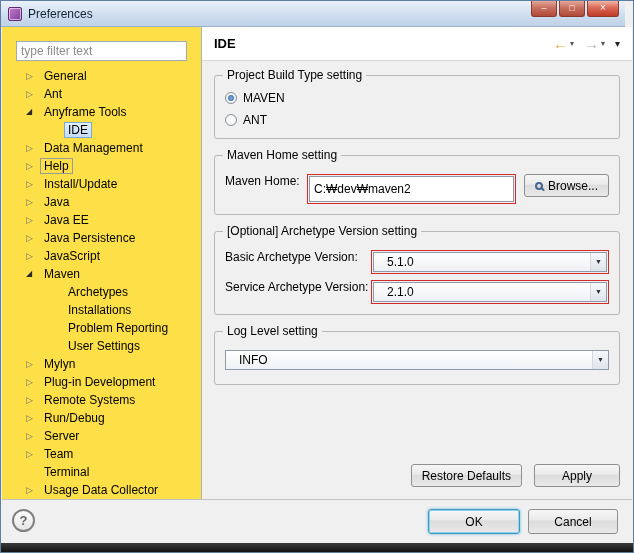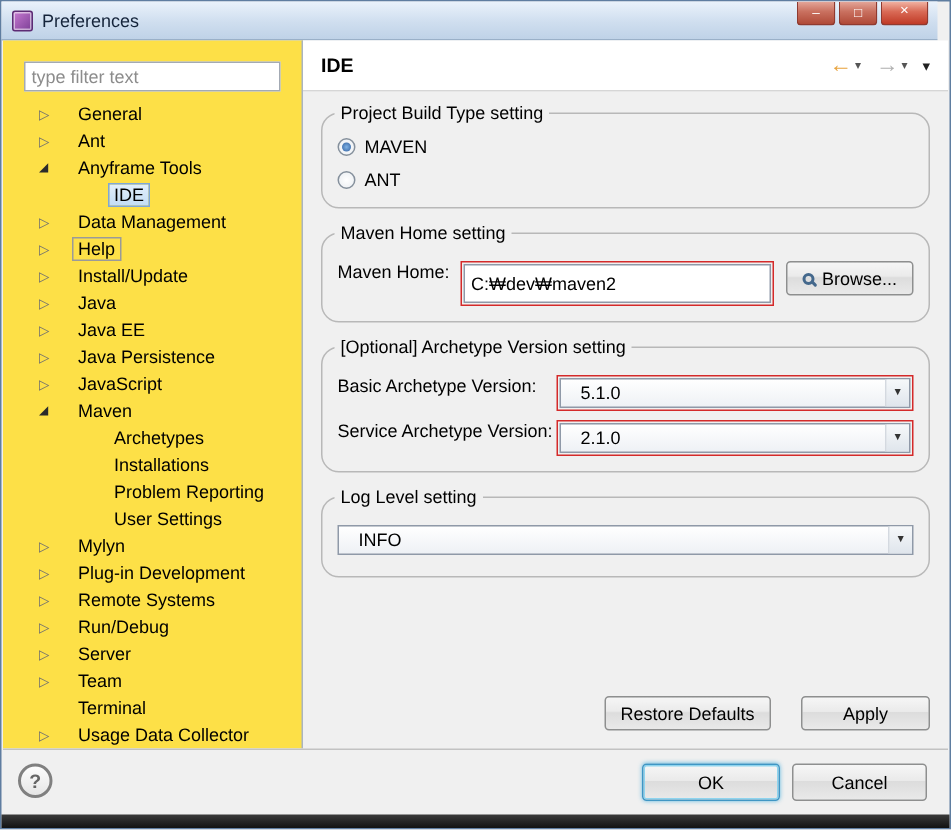--- a/index.html
+++ b/index.html
@@ -62,21 +62,21 @@
   }
   .filter::placeholder { color: #8c8c8c; }
   .tree { margin-top: 6px; }
   .tree-row { height: 18px; display: flex; align-items: center; padding-left: 10px; white-space: nowrap; }
   .tree-row.lvl2 { padding-left: 34px; }
   .twisty {
     width: 14px; flex: 0 0 14px; font-size: 9px; color: #6f6f6f;
     text-align: left; line-height: 18px;
   }
   .twisty.open { color: #2b2b2b; font-size: 8px; }
-  .tree-label { padding: 1px 4px; line-height: 14px; margin-left: 8px; }
+  .tree-label { padding: 1px 4px; line-height: 14px; }
   .tree-row.selected .tree-label {
     background: linear-gradient(#e2effb, #c3ddf5);
     border: 1px solid #7da7d9; padding: 0 3px;
   }
   .tree-row.boxed .tree-label {
     border: 1px solid #9a9a9a; padding: 0 3px;
   }
   
   .rightpane { flex: 1; display: flex; flex-direction: column; background: #f0f0f0; }
   .pageheader {
@@ -88,21 +88,21 @@
   .navbtn { display: inline-flex; align-items: center; gap: 2px; cursor: default; }
   .arrow { font-size: 15px; font-weight: bold; line-height: 1; }
   .arrow.gold { color: #e8a33d; }
   .arrow.gray { color: #b0b0b0; }
   .caret { font-size: 8px; color: #555; }
   .caret.dark { font-size: 10px; color: #222; }
   .content { flex: 1; position: relative; padding: 14px 12px 10px; }
   
   .group {
     position: relative;
-    border: 1px solid #b8b8b8; border-radius: 12px;
+    border: 1px solid #b8b8b8; border-radius: 3px;
     padding: 14px 10px 10px; margin-bottom: 16px;
   }
   .gtitle {
     position: absolute; top: -8px; left: 8px;
     background: #f0f0f0; padding: 0 4px; line-height: 14px;
   }
   .radios { display: flex; flex-direction: column; gap: 6px; }
   .radio-row { display: flex; align-items: center; gap: 6px; height: 16px; }
   .radio {
     width: 12px; height: 12px; flex: 0 0 12px;
@@ -149,21 +149,21 @@
   .btn.browse { margin-left: 8px; flex: 0 0 auto; }
   .mag {
     width: 8px; height: 8px; border: 2px solid #44688c; border-radius: 50%;
     position: relative; display: inline-block; margin-right: 5px;
   }
   .mag::after {
     content: ''; position: absolute; width: 5px; height: 2px;
     background: #44688c; transform: rotate(45deg);
     right: -4px; bottom: -2px; border-radius: 1px;
   }
-  .action-row { position: absolute; right: 12px; bottom: 12px; display: flex; gap: 20px; }
+  .action-row { position: absolute; right: 12px; bottom: 12px; display: flex; gap: 12px; }
   .action-row .btn { min-width: 86px; }
   .btn.restore { min-width: 100px; }
   
   .footer {
     position: absolute; left: 1px; right: 1px; bottom: 9px; height: 44px;
     border-top: 1px solid #c2c2c2; background: #f0f0f0;
   }
   .help-btn {
     position: absolute; left: 10px; top: 9px;
     width: 23px; height: 23px; border-radius: 50%;

